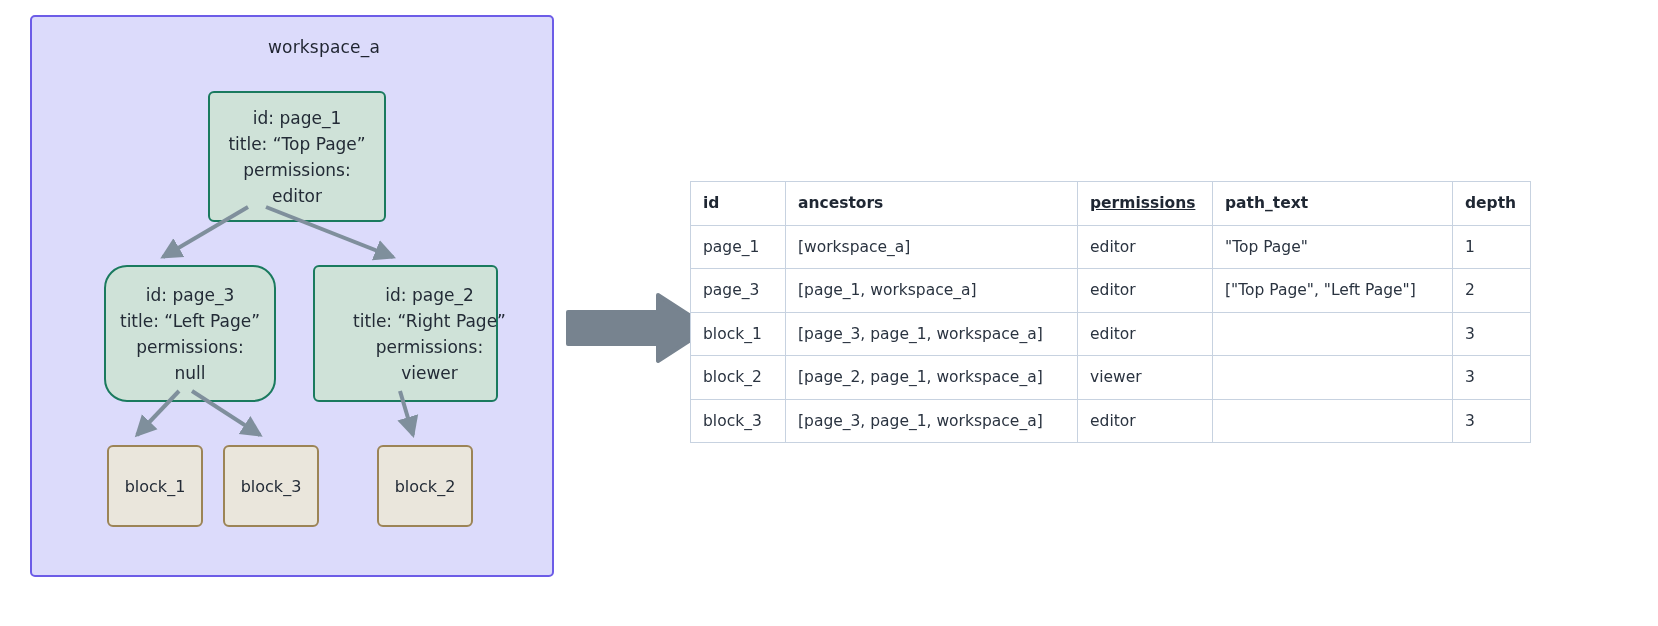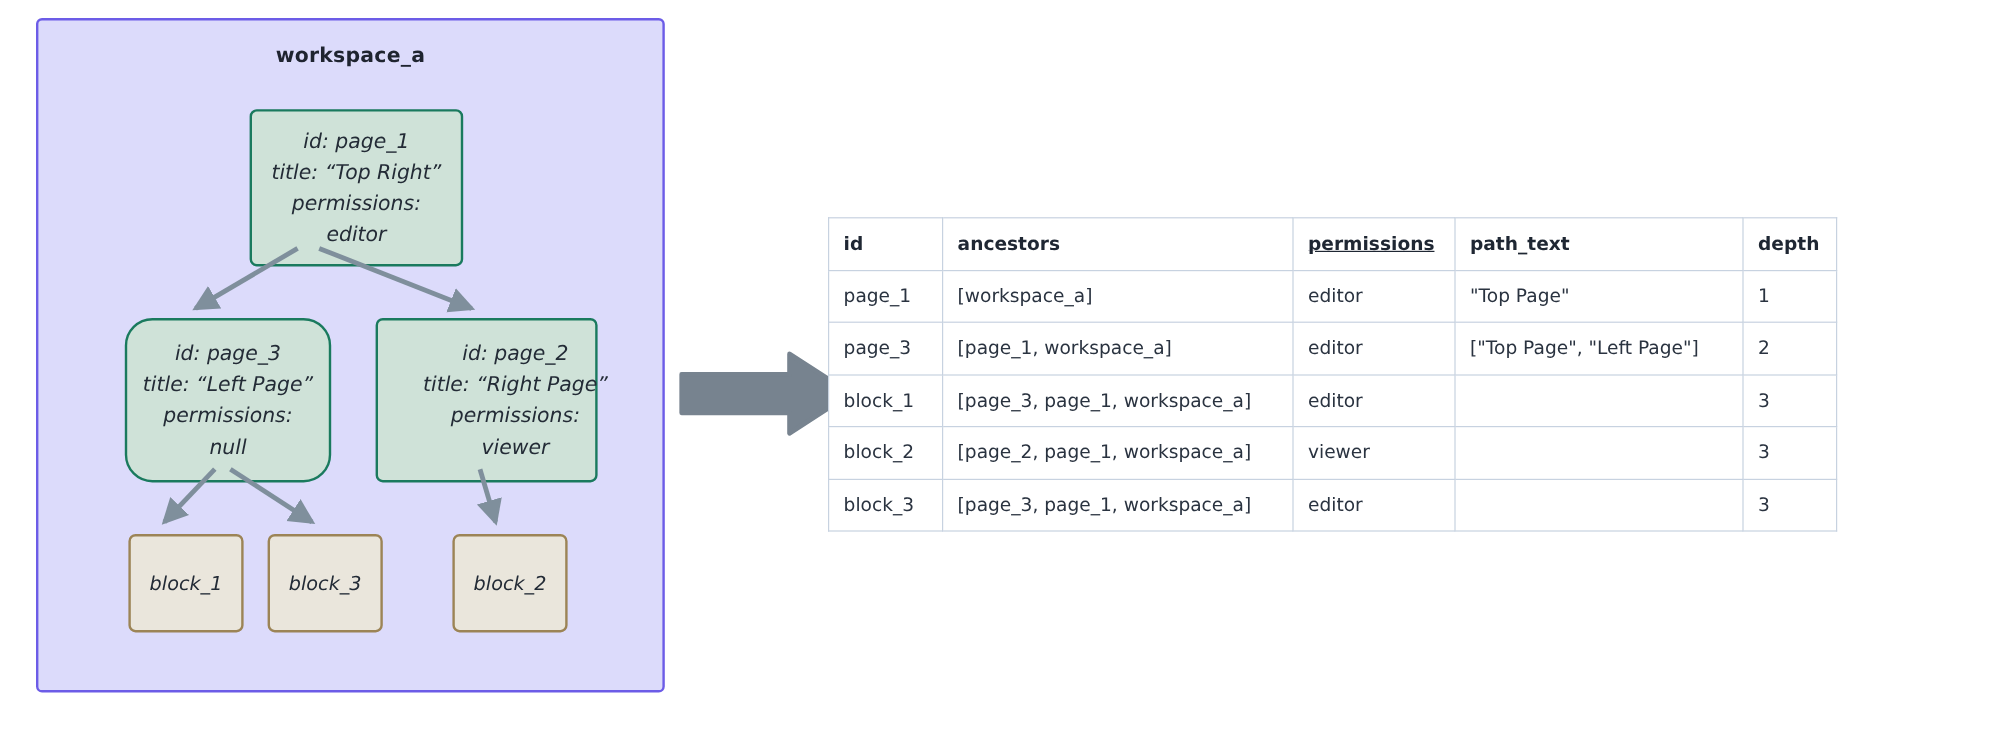--- a/index.html
+++ b/index.html
@@ -27,36 +27,36 @@
     border-radius: 5px;
     box-sizing: border-box;
   }
   #workspace-title {
     position: absolute;
     left: 0;
     top: 20px;
     width: 100%;
     text-align: center;
     font-size: 17px;
-    font-weight: bold;
+    font-weight: normal;
     color: #1f2430;
     letter-spacing: 0.2px;
+    padding-left: 32px;
   }
 
   
   .node {
     position: absolute;
     box-sizing: border-box;
     display: flex;
     flex-direction: column;
     align-items: center;
     justify-content: center;
     border-radius: 6px;
     color: #232b36;
-    font-style: italic;
   }
   .node-page {
     background: #cfe2d8;
     border: 2px solid #1a7a5e;
     font-size: 17px;
     line-height: 26px;
   }
   .node-block {
     background: #eae6dc;
     border: 2px solid #9c8456;
@@ -120,21 +120,21 @@
   .col-depth     { width: 78px; }
 </style>
 </head>
 <body>
 
 <div id="workspace-container">
   <div id="workspace-title">workspace_a</div>
 
   <div class="node node-page" id="node-page_1">
     <span class="node-line">id: page_1</span>
-    <span class="node-line">title: “Top Right”</span>
+    <span class="node-line">title: “Top Page”</span>
     <span class="node-line">permissions:</span>
     <span class="node-line">editor</span>
   </div>
 
   <div class="node node-page" id="node-page_3">
     <span class="node-line">id: page_3</span>
     <span class="node-line">title: “Left Page”</span>
     <span class="node-line">permissions:</span>
     <span class="node-line">null</span>
   </div>

